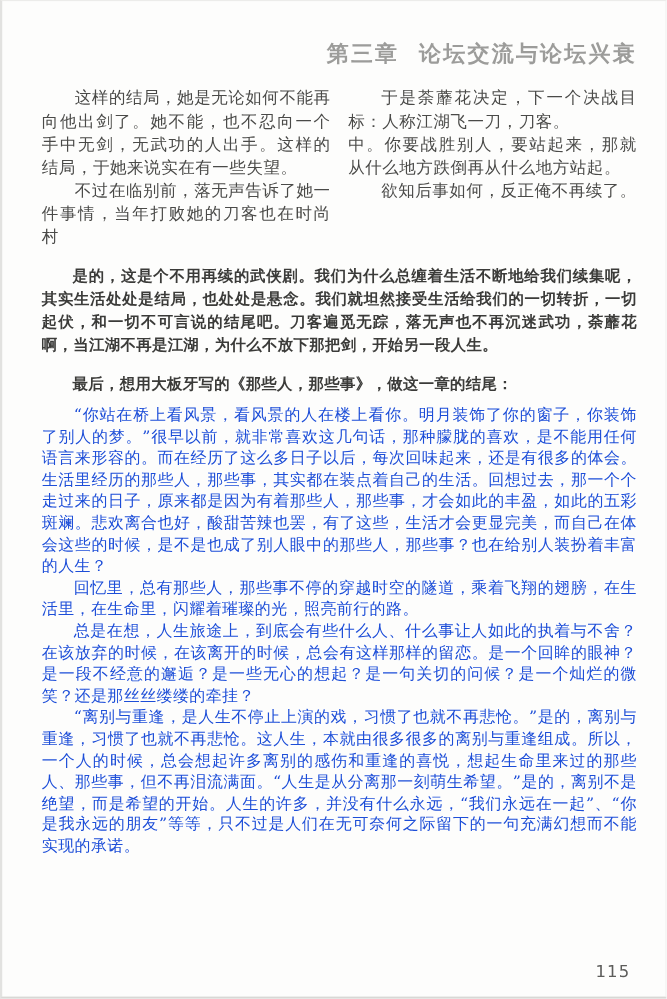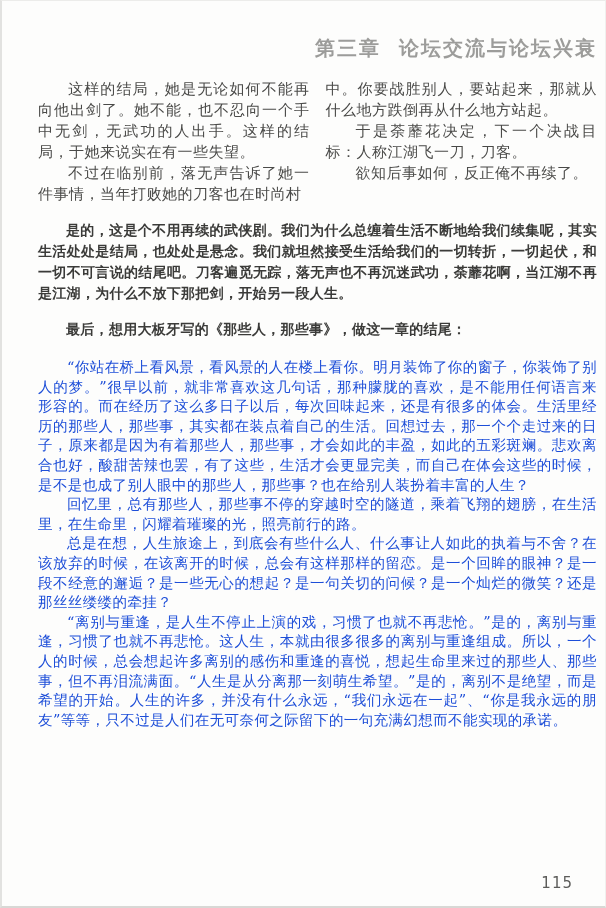--- a/index.html
+++ b/index.html
@@ -10,21 +10,21 @@
     overflow: hidden;
   }
   .page {
     box-sizing: border-box;
     width: 606px; height: 908px;
     background: #fdfdfc;
     border-left: 2px solid #e2e2e0;
     border-top: 1px solid #ececea;
     border-right: 1px solid #f0f0ee;
     border-bottom: 2px solid #d8d8d5;
-    padding: 34px 8px 0 36px;
+    padding: 34px 26px 0 36px;
     position: relative;
   }
   
   .chapter-header {
     text-align: right;
     font-family: "DejaVu Sans", "Liberation Sans", sans-serif;
     font-weight: bold;
     font-size: 20px;
     color: #9c9c9a;
     letter-spacing: 2px;
@@ -53,21 +53,21 @@
   .bold-para {
     margin: 0 0 0 0;
     font-family: Liberation Mono, monospace;
     font-weight: bold;
     font-size: 14px;
     line-height: 21px;
     color: #3b3b39;
     text-align: justify;
     letter-spacing: 0.3px;
   }
-  .bold-para.closing { margin-top: 15px; margin-bottom: 17px; }
+  .bold-para.closing { margin-top: 15px; margin-bottom: 7px; }
   
   .essay-p {
     margin: 0;
     font-size: 14.5px;
     line-height: 19.6px;
     color: #1d4ed8;
     text-align: justify;
     text-indent: 2em;
     letter-spacing: 0.4px;
   }
@@ -93,22 +93,22 @@
   <div class="chapter-header">
     <span class="ch-label">第三章</span><span class="ch-title">论坛交流与论坛兴衰</span>
   </div>
 
   <div class="story-cols">
     <div class="col">
       <p class="story-p indent">这样的结局，她是无论如何不能再向他出剑了。她不能，也不忍向一个手中无剑，无武功的人出手。这样的结局，于她来说实在有一些失望。</p>
       <p class="story-p indent">不过在临别前，落无声告诉了她一件事情，当年打败她的刀客也在时尚村</p>
     </div>
     <div class="col">
+      <p class="story-p indent">于是荼蘼花决定，下一个决战目标：人称江湖飞一刀，刀客。</p>
       <p class="story-p">中。你要战胜别人，要站起来，那就从什么地方跌倒再从什么地方站起。</p>
-      <p class="story-p indent">于是荼蘼花决定，下一个决战目标：人称江湖飞一刀，刀客。</p>
       <p class="story-p indent">欲知后事如何，反正俺不再续了。</p>
     </div>
   </div>
 
   <p class="bold-para indent">是的，这是个不用再续的武侠剧。我们为什么总缠着生活不断地给我们续集呢，其实生活处处是结局，也处处是悬念。我们就坦然接受生活给我们的一切转折，一切起伏，和一切不可言说的结尾吧。刀客遍觅无踪，落无声也不再沉迷武功，荼蘼花啊，当江湖不再是江湖，为什么不放下那把剑，开始另一段人生。</p>
 
   <p class="bold-para indent closing">最后，想用大板牙写的《那些人，那些事》，做这一章的结尾：</p>
 
   <div class="essay">
     <p class="essay-p">“你站在桥上看风景，看风景的人在楼上看你。明月装饰了你的窗子，你装饰了别人的梦。”很早以前，就非常喜欢这几句话，那种朦胧的喜欢，是不能用任何语言来形容的。而在经历了这么多日子以后，每次回味起来，还是有很多的体会。生活里经历的那些人，那些事，其实都在装点着自己的生活。回想过去，那一个个走过来的日子，原来都是因为有着那些人，那些事，才会如此的丰盈，如此的五彩斑斓。悲欢离合也好，酸甜苦辣也罢，有了这些，生活才会更显完美，而自己在体会这些的时候，是不是也成了别人眼中的那些人，那些事？也在给别人装扮着丰富的人生？</p>

